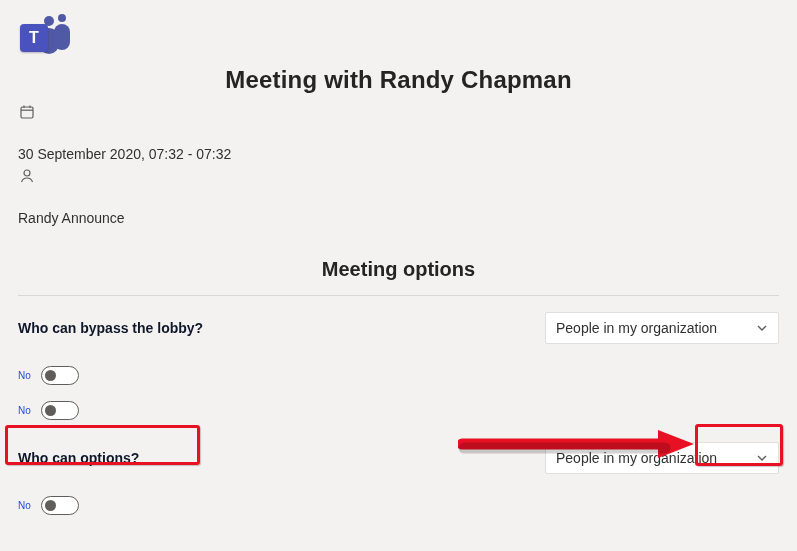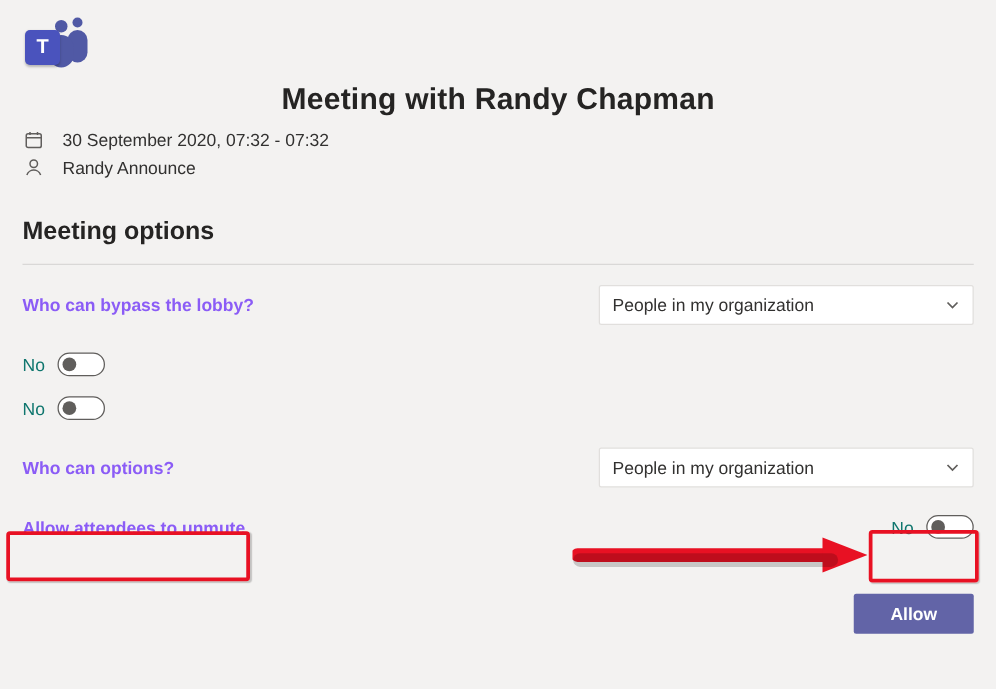--- a/index.html
+++ b/index.html
@@ -47,60 +47,61 @@
     box-shadow: 0 1px 2px rgba(0,0,0,0.25);
   }
   h1.meeting-title {
     font-size: 24px;
     font-weight: 700;
     margin: 8px 0 10px 0;
     letter-spacing: 0.2px;
     text-align: center;
   }
   .meta-row {
-    display:flex; align-items:flex-start; gap:14px;
-    font-size:14px; color:#323130; margin-bottom:6px;
+    display:flex; align-items:flex-start; gap:26px;
+    font-size:14px; color:#323130; margin-bottom:6px;flex-direction:column;
   }
   .meta-row .icon-slot { width:18px; display:flex; justify-content:center; color:#605e5c; }
   h2.section-title {
     font-size: 20px;
     font-weight: 700;
     margin: 32px 0 14px 0;
+    text-align: center;
   }
   .divider {
     height:1px; background:#d9d8d7; margin: 0 0 2px 0;
   }
   .option-row {
     display:flex; align-items:center; justify-content:space-between;
     padding: 14px 0;
     min-height: 32px;
     position:relative;
   }
   .option-label {
-    font-size:14px; font-weight:600; color:#8b5cf6;
+    font-size:14px; font-weight:600; color:#0f172a;
   }
   .select {
-    width: 300px;
+    width: 234px;
     height: 32px;
     background:#fff;
     border:1px solid #e1dfdd;
     border-radius:2px;
     display:flex; align-items:center; justify-content:space-between;
     padding: 0 10px;
     font-size:14px;
     color:#323130;
     cursor:pointer;
   }
   .chevron {
     width:12px; height:12px;
   }
   .toggle-wrap {
     display:flex; align-items:center; gap:10px;
   }
-  .toggle-text { font-size:14px; color:#0f766e; }
+  .toggle-text { font-size:10px; color:#1d4ed8; }
   .toggle {
     width:38px; height:19px; border:1px solid #605e5c; border-radius:20px;
     background:#fff; position:relative; cursor:pointer;
   }
   .toggle .knob {
     position:absolute; left:3px; top:3px; width:11px; height:11px;
     border-radius:50%; background:#605e5c;
   }
   .footer {
     display:flex; justify-content:flex-end; margin-top:36px;
@@ -197,21 +198,20 @@
       <span>People in my organization</span>
       <span>
         <svg class="chevron" viewBox="0 0 12 12">
             <path d="M2 4l4 4 4-4" fill="none" stroke="#605e5c" stroke-width="1.4"></path>
           </svg>
       </span>
     </div>
   </div>
 
   <div class="option-row" style="padding:8px 0;">
-    <span class="option-label">Allow attendees to unmute</span>
     <div class="toggle-wrap">
       <span class="toggle-text">No</span>
       <div class="toggle">
           <div class="knob"></div>
         </div>
     </div>
   </div>
 
   <div class="footer">
     <button class="btn-primary">Allow</button>

